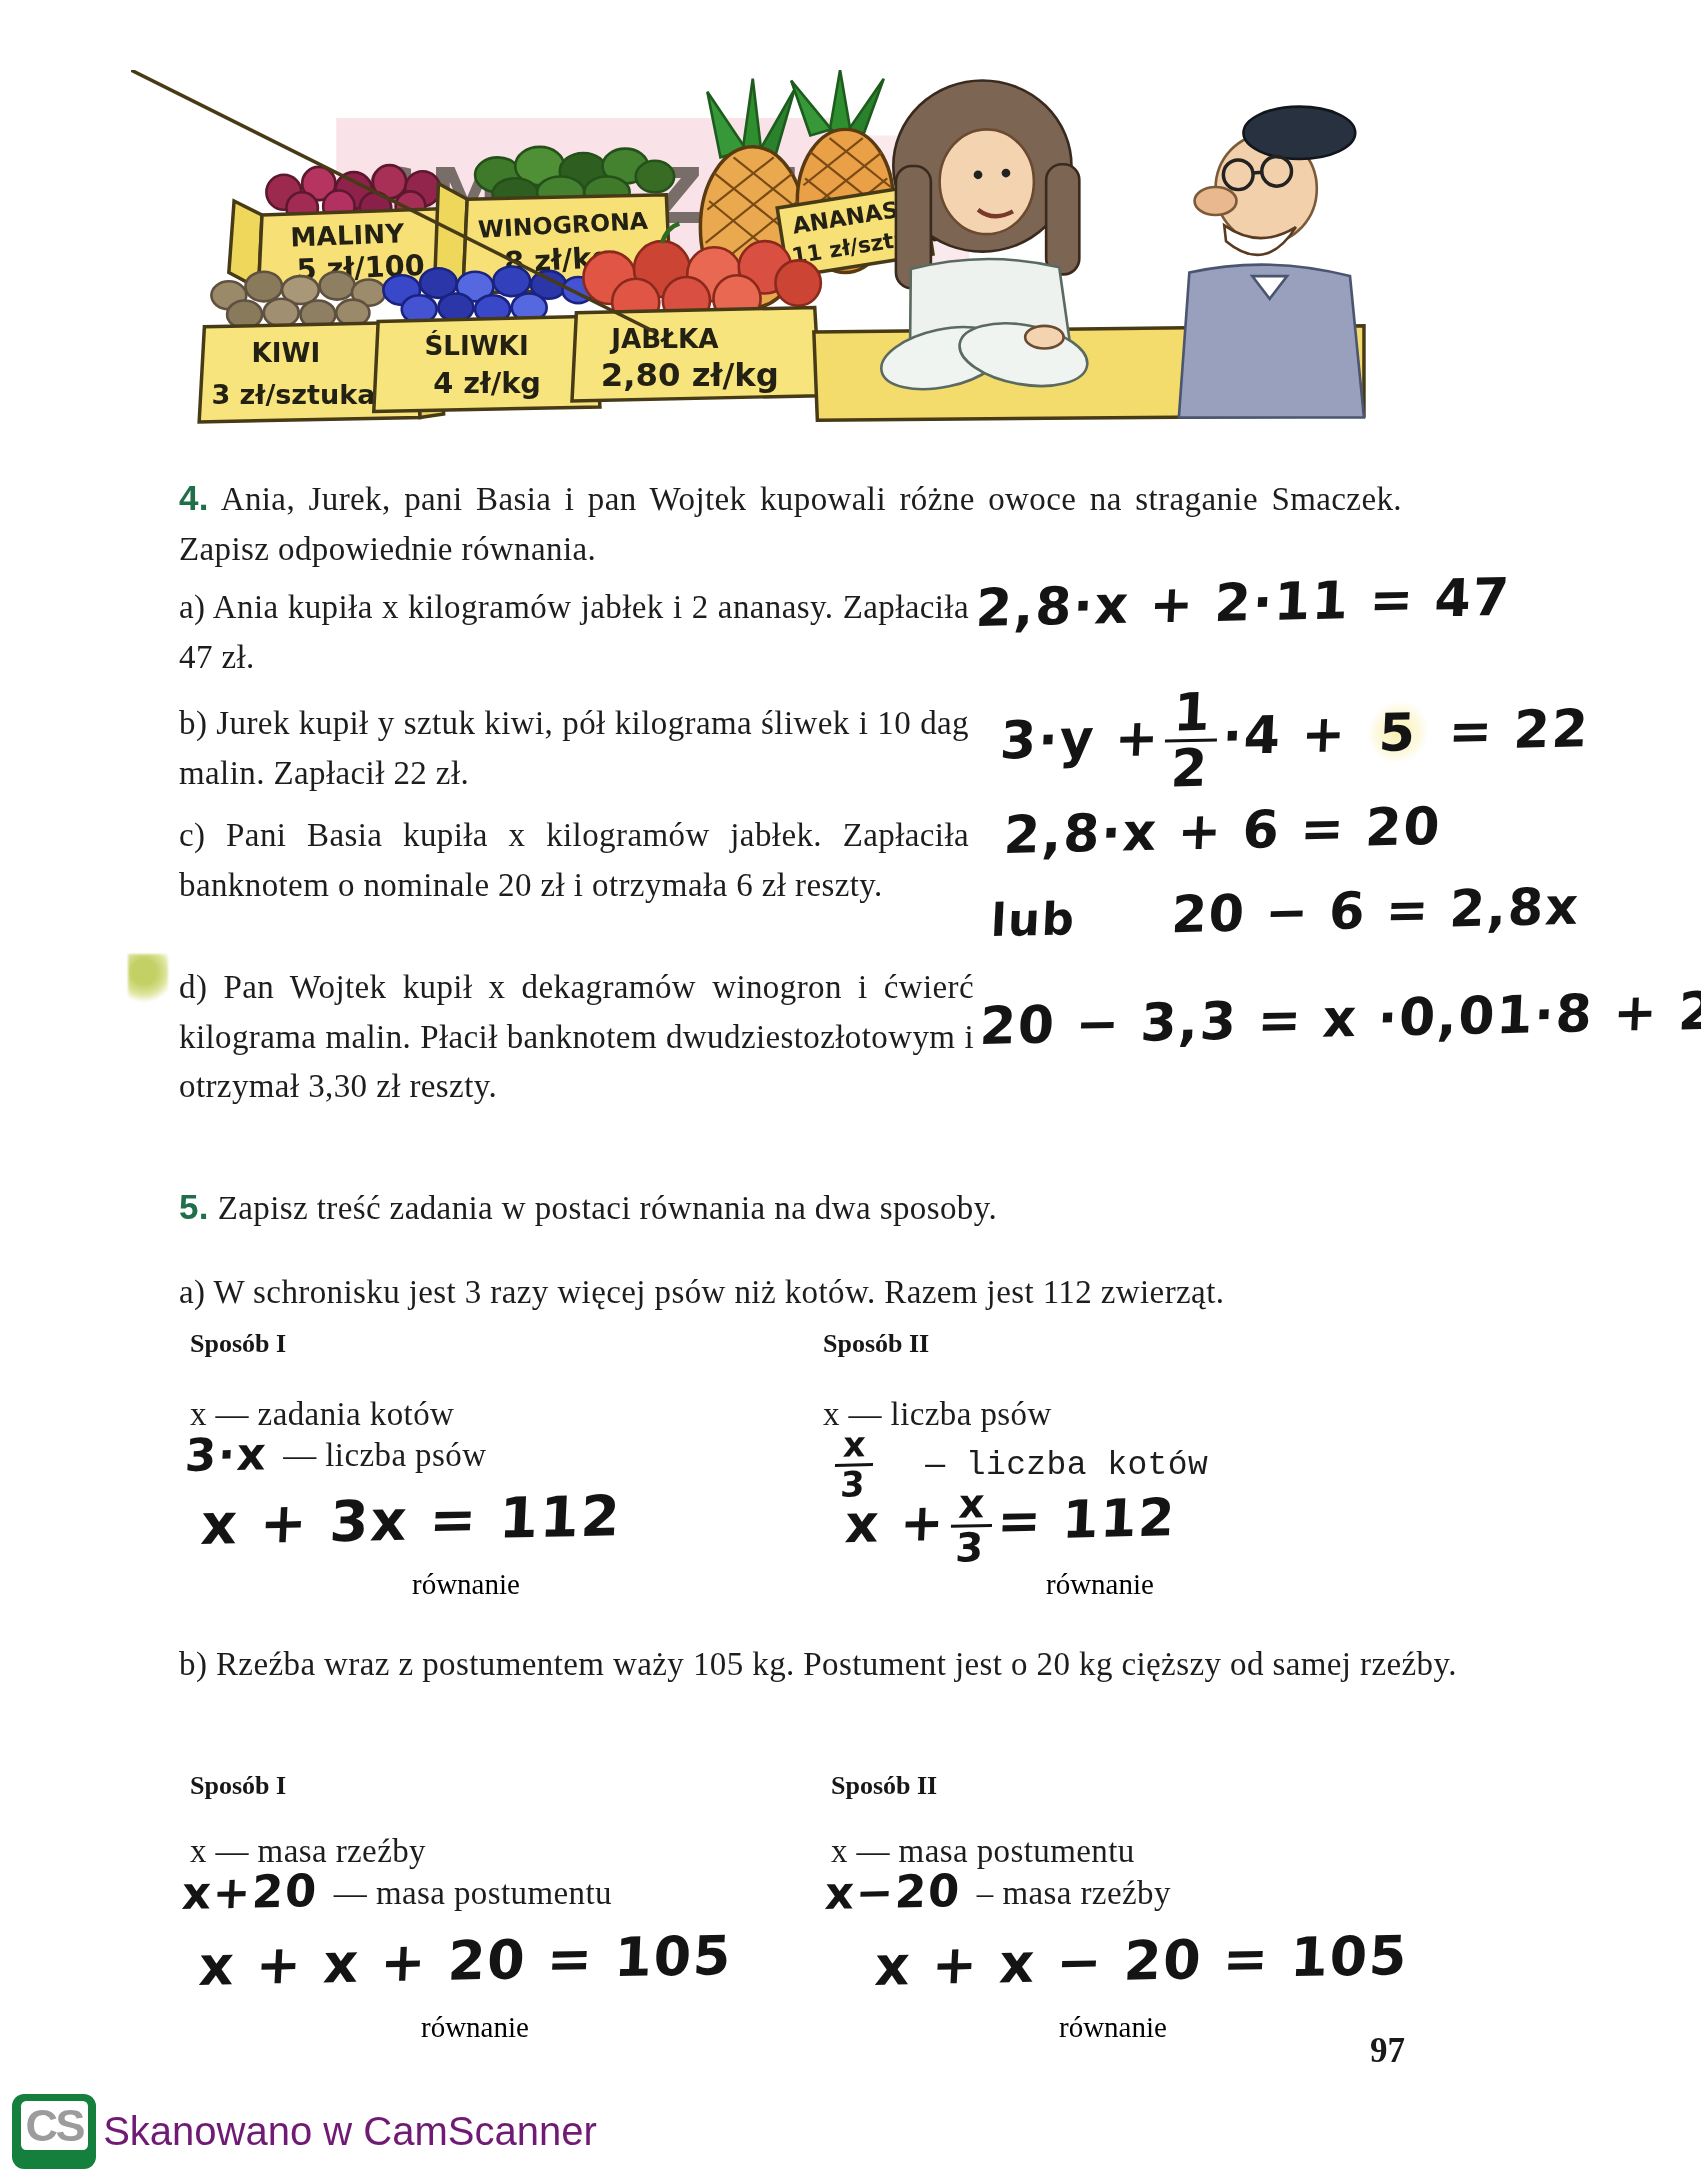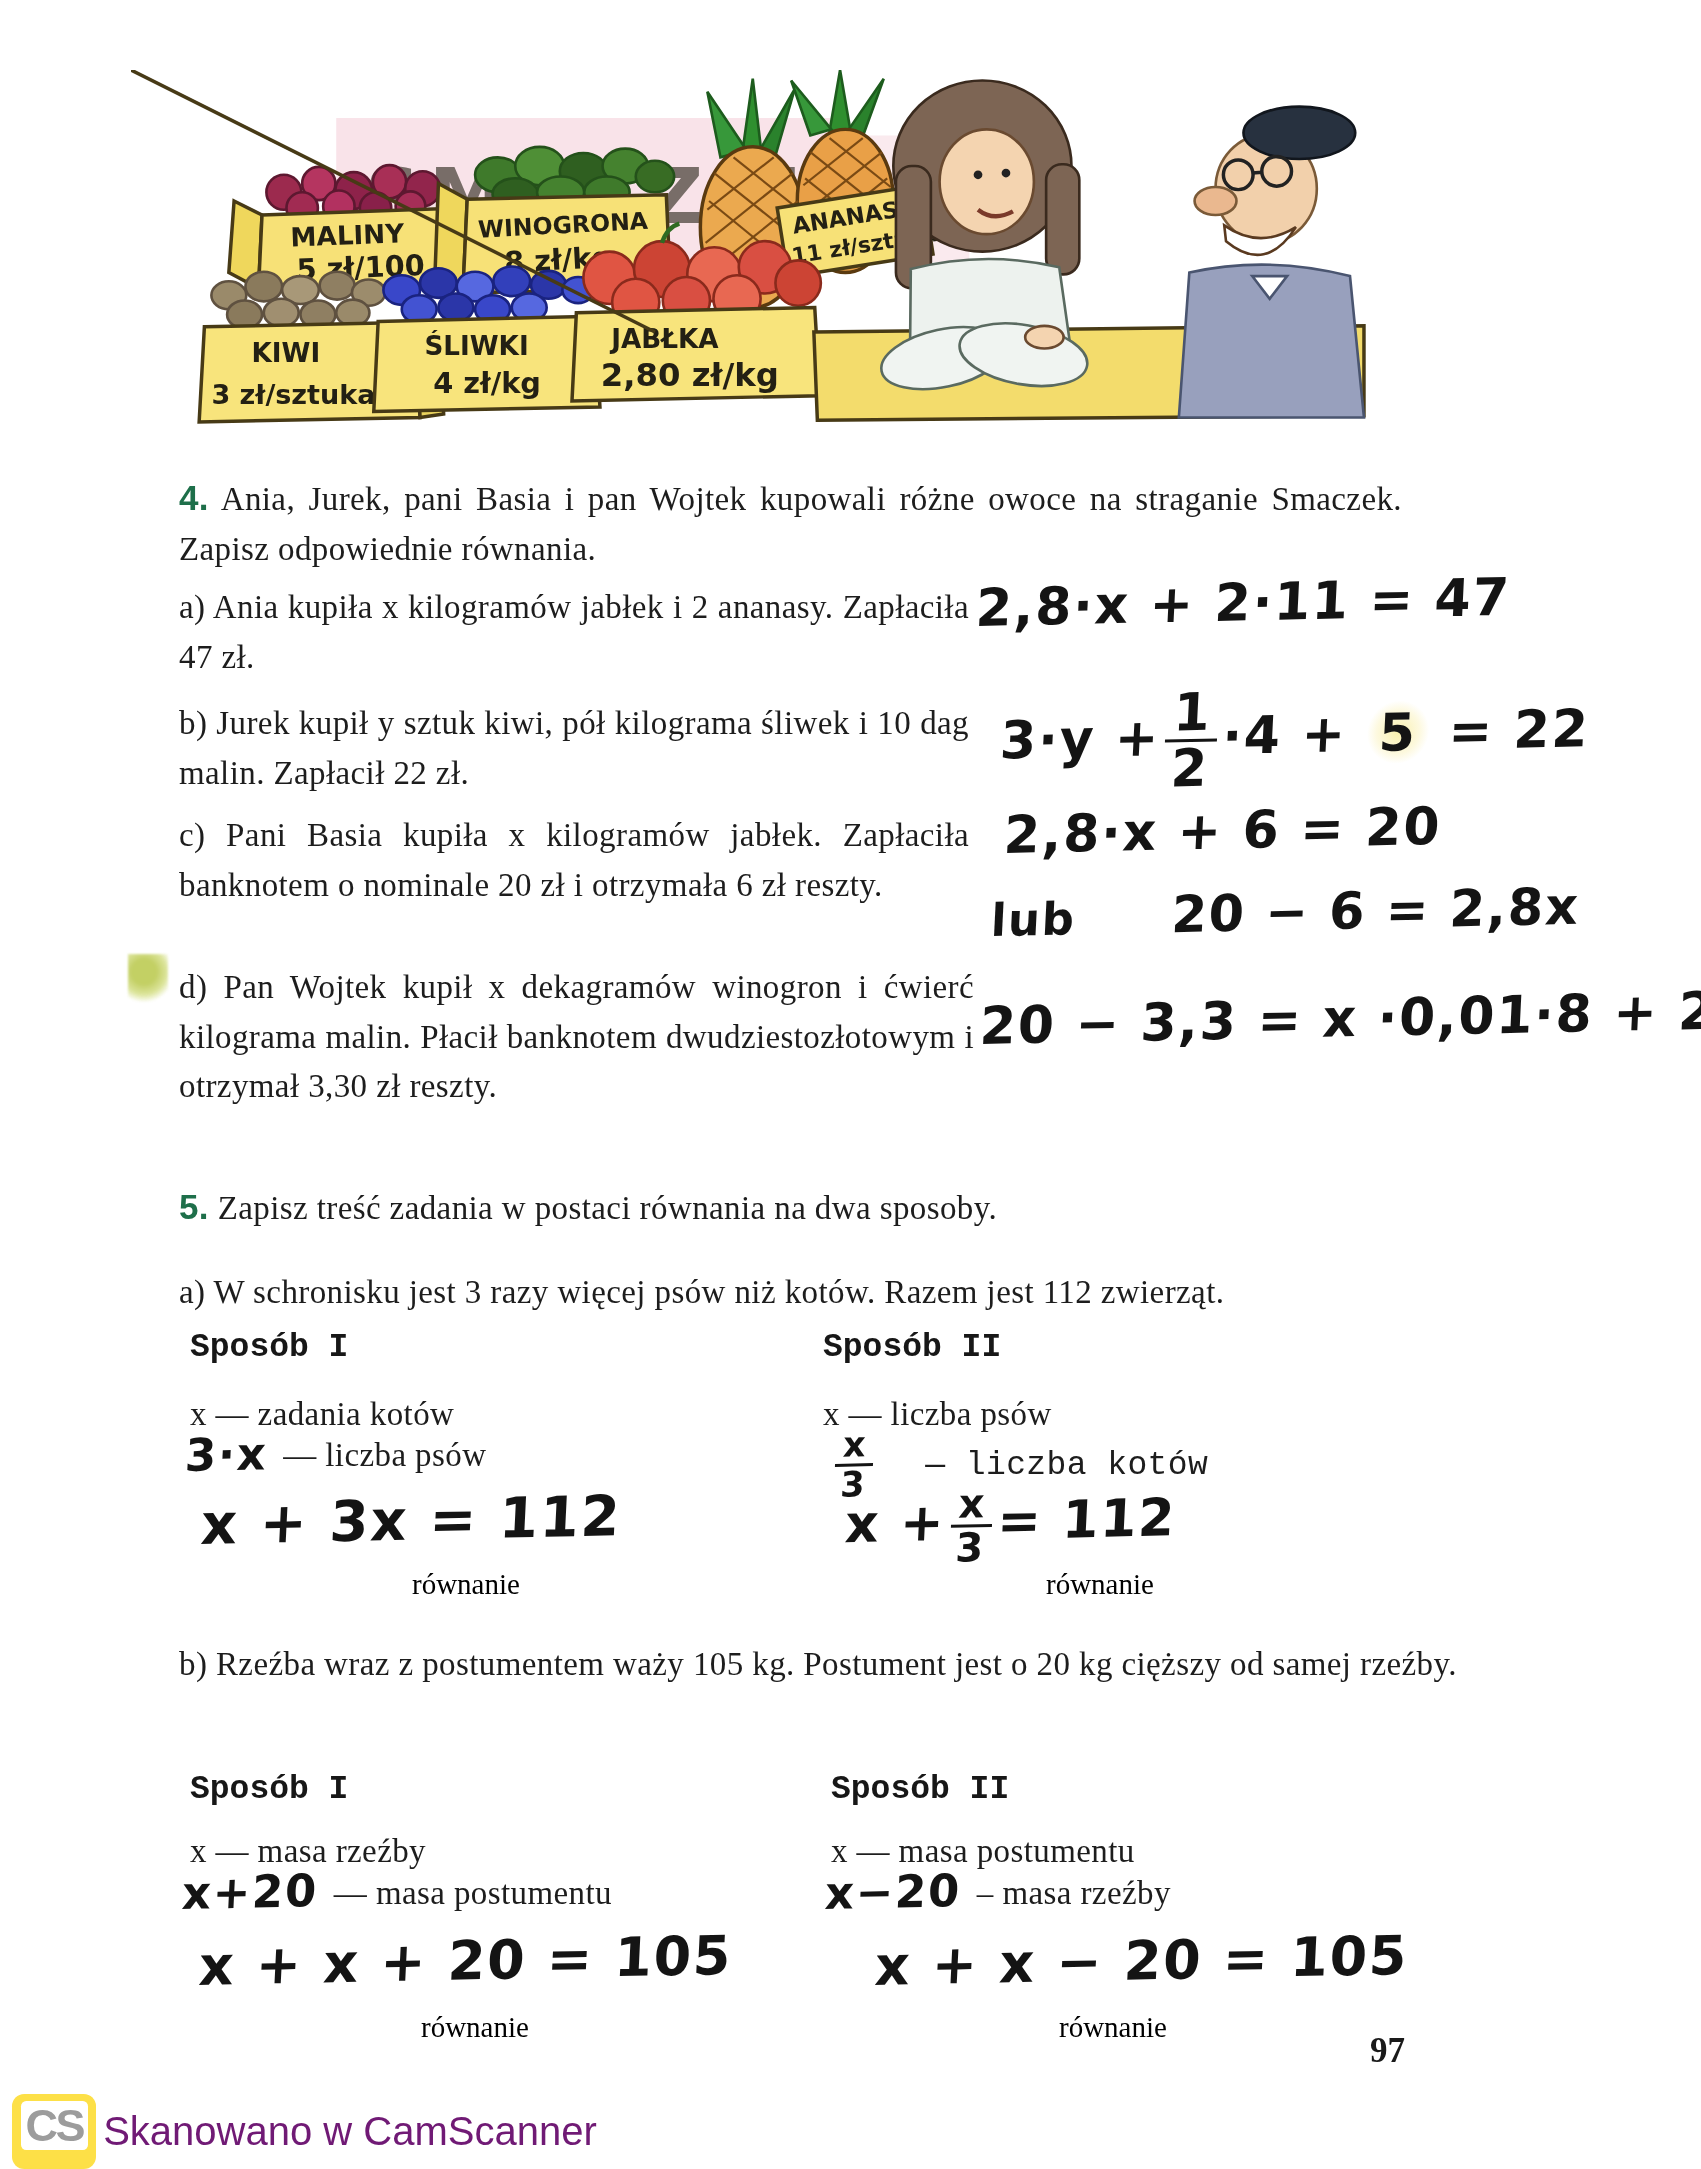--- a/index.html
+++ b/index.html
@@ -3,39 +3,39 @@
 <meta charset="utf-8">
 <style>
   html,body{margin:0;padding:0;background:#ffffff;}
   .page{position:relative;width:1701px;height:2170px;background:#ffffff;overflow:hidden;
         font-family:"Liberation Serif",serif;color:#1b1b1b;}
   .abs{position:absolute;}
   
   .printed{font-family:"Liberation Serif",serif;font-size:33px;line-height:1.5;color:#1d1d1d;
            text-align:justify;letter-spacing:0.4px;}
   .exnum{font-family:"Liberation Sans",sans-serif;font-weight:bold;color:#1e6f4a;font-size:35px;}
-  .method{font-family:Liberation Mono, monospace;font-weight:bold;font-size:33px;color:#171717;}
+  .method{font-family:Liberation Serif, serif;font-weight:bold;font-size:26px;color:#171717;}
   .caption{font-family:"Liberation Serif",serif;font-size:29px;color:#000000;}
   
   .hw{font-family:"DejaVu Sans",sans-serif;font-weight:700;color:#141414;
       transform:rotate(-1.2deg) skewX(-4deg);transform-origin:left center;white-space:nowrap;
       letter-spacing:1.7px;}
   .hw-eq{font-size:52px;}
   .hw-def{font-size:45px;display:inline-block;}
   .frac{display:inline-block;vertical-align:middle;text-align:center;line-height:.95;margin:0 5.2px;}
   .frac .num{display:block;border-bottom:3.5px solid #141414;padding:0 7px 1.7px;}
   .frac .den{display:block;padding-top:1.7px;}
   .hl{background:radial-gradient(closest-side,#f9f0ae,#fdf9e0 70%,rgba(255,255,255,0) 100%);
       border-radius:50%;padding:1.7px 12.2px;}
   .defrow{display:flex;align-items:center;gap:15.7px;}
   .smudge{width:40px;height:51px;
       background:radial-gradient(circle at 40% 35%,#b9c84a 0 30%,#d6e08a 55%,rgba(255,255,255,0) 75%);
       filter:blur(0.9px);opacity:.85;}
   
-  .cs-logo{width:84px;height:75px;background:#fde047;border-radius:12.2px;position:relative;}
+  .cs-logo{width:84px;height:75px;background:#15803d;border-radius:12.2px;position:relative;}
   .cs-logo .cs-screen{position:absolute;left:8.7px;top:7px;right:8.7px;bottom:19px;background:#ffffff;
       border-radius:5.2px;display:flex;align-items:center;justify-content:center;}
   .cs-logo .cs-letters{font-family:"Liberation Sans",sans-serif;font-weight:bold;font-size:45px;
       color:#9c9c9c;letter-spacing:-2.6px;}
   .cs-text{font-family:"Liberation Sans",sans-serif;font-size:40px;color:#701a75;}
   .pagenum{font-family:"Liberation Serif",serif;font-weight:bold;font-size:35px;color:#1a1a1a;}
   svg text{font-family:"DejaVu Sans",sans-serif;font-weight:700;fill:#232014;}
 </style>
 </head>
 <body>

